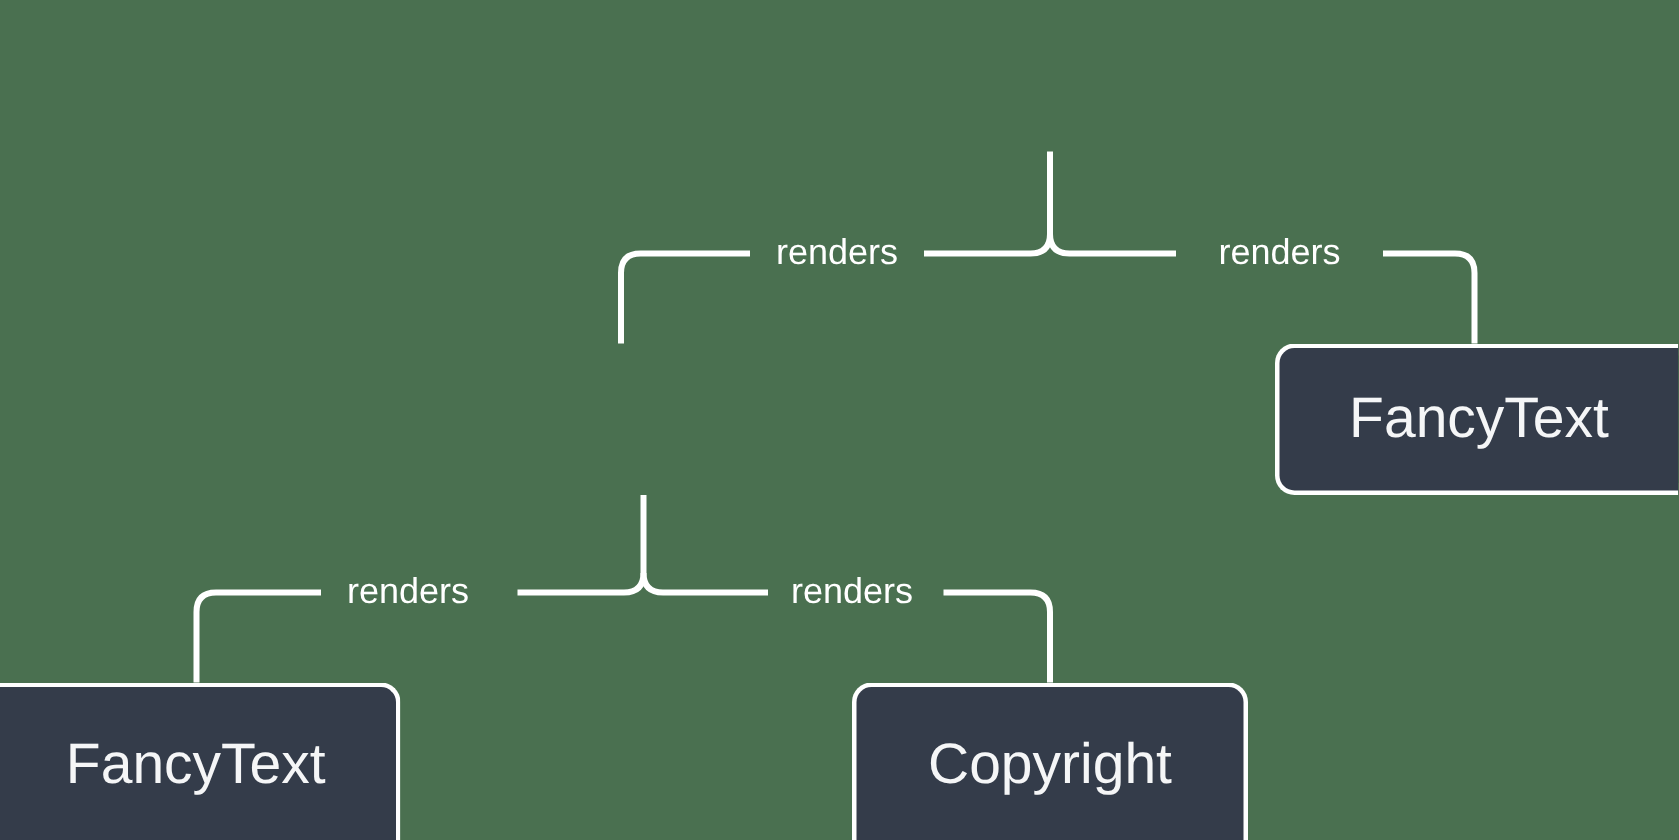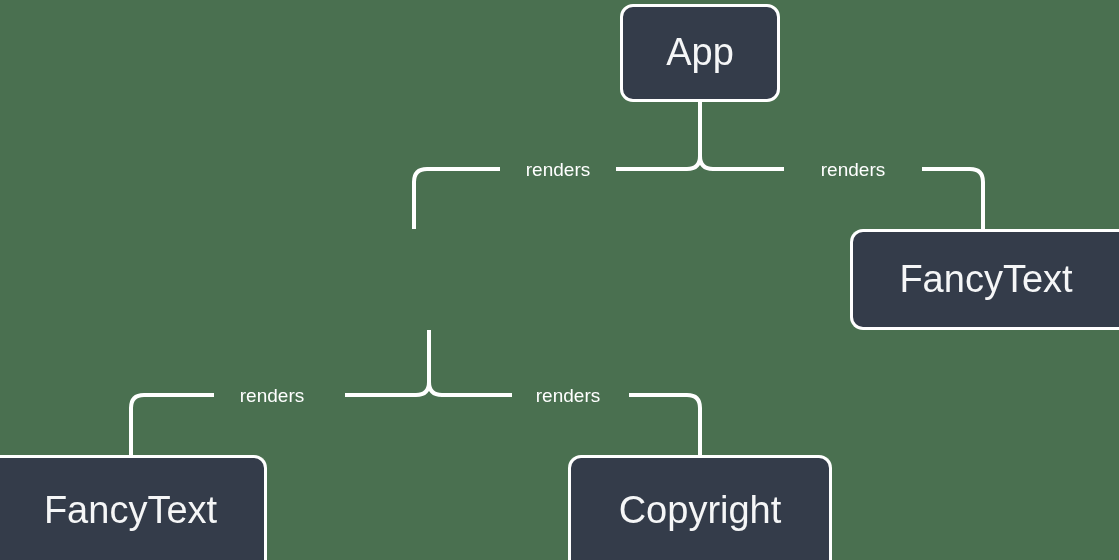--- a/index.html
+++ b/index.html
@@ -42,21 +42,21 @@
     z-index: 2;
   }
   .node-label {
     display: block;
     line-height: 1;
     padding-bottom: 2px;
   }
   .edge-label {
     position: absolute;
     color: #ffffff;
-    font-size: 19px;
+    font-size: 24px;
     font-weight: 400;
     line-height: 1;
     white-space: nowrap;
     transform: translate(-50%, -50%);
     z-index: 3;
   }
   
   .clip-left {
     border-left: none;
     border-top-left-radius: 0;
@@ -93,23 +93,20 @@
 
       <path d="M 429 382 Q 429 395 416 395 L 345 395"></path>
       <path d="M 214 395 L 144 395 Q 131 395 131 408 L 131 455"></path>
 
       <path d="M 429 382 Q 429 395 442 395 L 512 395"></path>
       <path d="M 629 395 L 687 395 Q 700 395 700 408 L 700 455"></path>
 
     </g>
   </svg>
 
-  <div class="node-box" style="left:620px; top:4px; width:160px; height:98px;">
-    <span class="node-label">App</span>
-  </div>
 
 
   <div class="node-box clip-right" style="left:850px; top:229px; width:269px; height:101px;">
     <span class="node-label">FancyText</span>
   </div>
 
   <div class="node-box clip-left clip-bottom" style="left:-3px; top:455px; width:270px; height:108px;">
     <span class="node-label">FancyText</span>
   </div>
 

